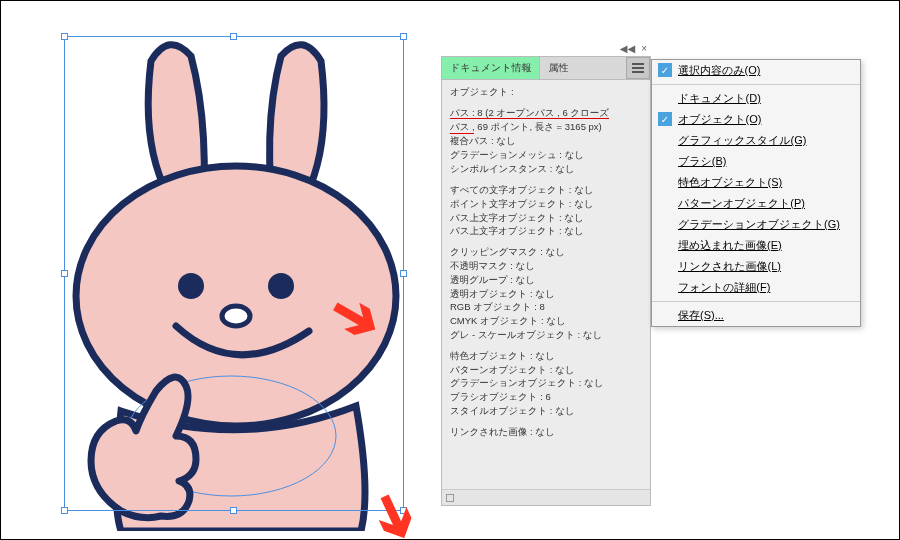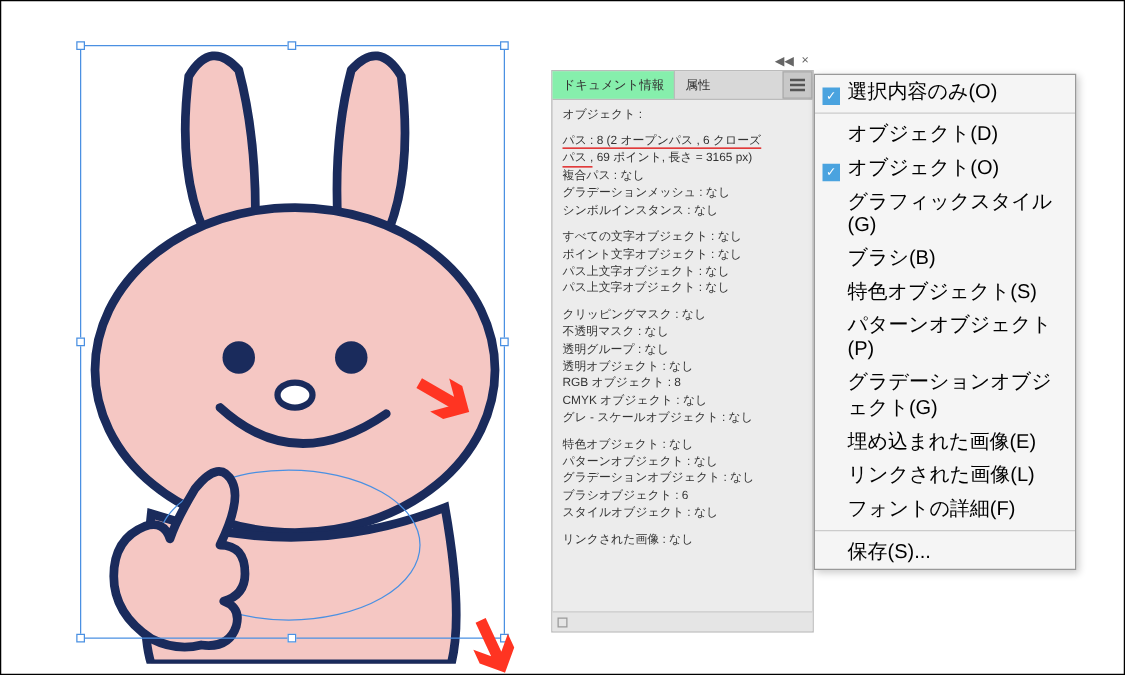--- a/index.html
+++ b/index.html
@@ -18,21 +18,21 @@
   .tabs { display: flex; background: #d8d8d8; border-bottom: 1px solid #bbb; }
   .tab { padding: 4px 8px; font-size: 10px; cursor: pointer; color: #333; }
   .tab.active { background: #86efac; border-right: 1px solid #bbb; }
   .hamburger { margin-left: auto; padding: 3px 5px; background: #c8c8c8; border: 1px solid #aaa; display: flex; flex-direction: column; gap: 2px; justify-content: center; }
   .hamburger span { display: block; width: 12px; height: 2px; background: #555; }
   .panel-body { padding: 6px 8px; font-size: 9.5px; line-height: 1.35; color: #333; overflow: hidden; }
   .panel-body p { margin-bottom: 1px; }
   .panel-body .gap { height: 7px; }
   .underline { border-bottom: 1px solid #d00; }
   .context-menu { position: absolute; left: 650px; top: 58px; width: 210px; background: #f5f5f5; border: 1px solid #999; box-shadow: 2px 2px 6px rgba(0,0,0,.2); }
-  .menu-item { display: flex; align-items: flex-end; padding: 3px 8px 3px 26px; font-size: 16px; cursor: pointer; position: relative; }
+  .menu-item { display: flex; align-items: flex-start; padding: 3px 8px 3px 26px; font-size: 11px; cursor: pointer; position: relative; text-decoration: underline; }
   .menu-sep { height: 0; border-top: 1px solid #ccc; margin: 3px 0; }
   .check { position: absolute; left: 6px; width: 14px; height: 14px; background: #4aa3df; color: #fff; font-size: 10px; display: flex; align-items: center; justify-content: center; }
   .check::after { content: "✓"; }
   .topright { position: absolute; left: 440px; top: 40px; width: 210px; background: transparent; display: flex; justify-content: flex-end; gap: 6px; font-size: 10px; color: #666; padding: 2px 4px;}
   .topright span { cursor: pointer; }
   .panel-footer { margin-top: auto; border-top: 1px solid #ccc; height: 16px; background: #e5e5e5; display:flex; align-items:center; padding: 0 4px; gap:6px;}
   .panel-footer .fdot{width:8px;height:8px;border:1px solid #999;}
 </style>
 </head>
 <body>
@@ -122,21 +122,21 @@
   </div>
 </div>
 
 <div class="context-menu">
   <div class="menu-item">
       <span class="check"></span>
       <span>選択内容のみ(O)</span>
     </div>
   <div class="menu-sep"></div>
   <div class="menu-item">
-      <span>オブジェクト(D)</span>
+      <span>ドキュメント(D)</span>
     </div>
   <div class="menu-item">
       <span class="check"></span>
       <span>オブジェクト(O)</span>
     </div>
   <div class="menu-item">
       <span>グラフィックスタイル(G)</span>
     </div>
   <div class="menu-item">
       <span>ブラシ(B)</span>

